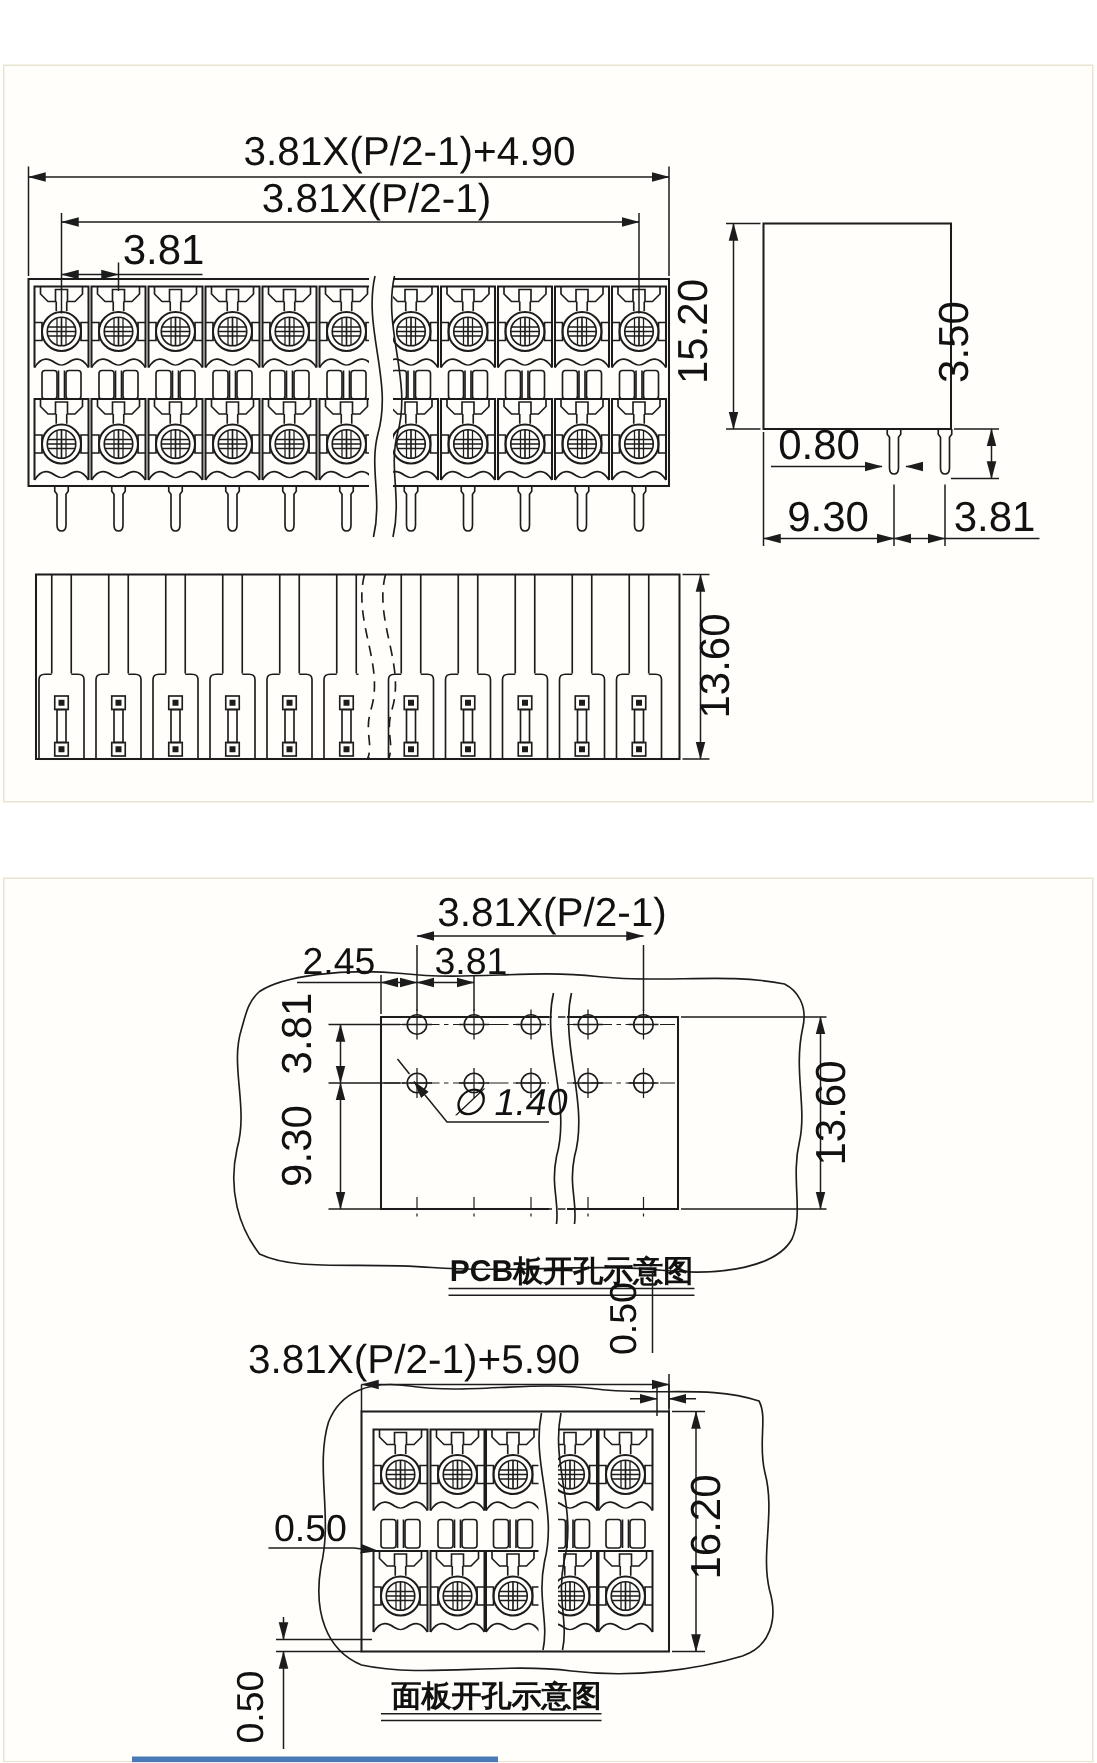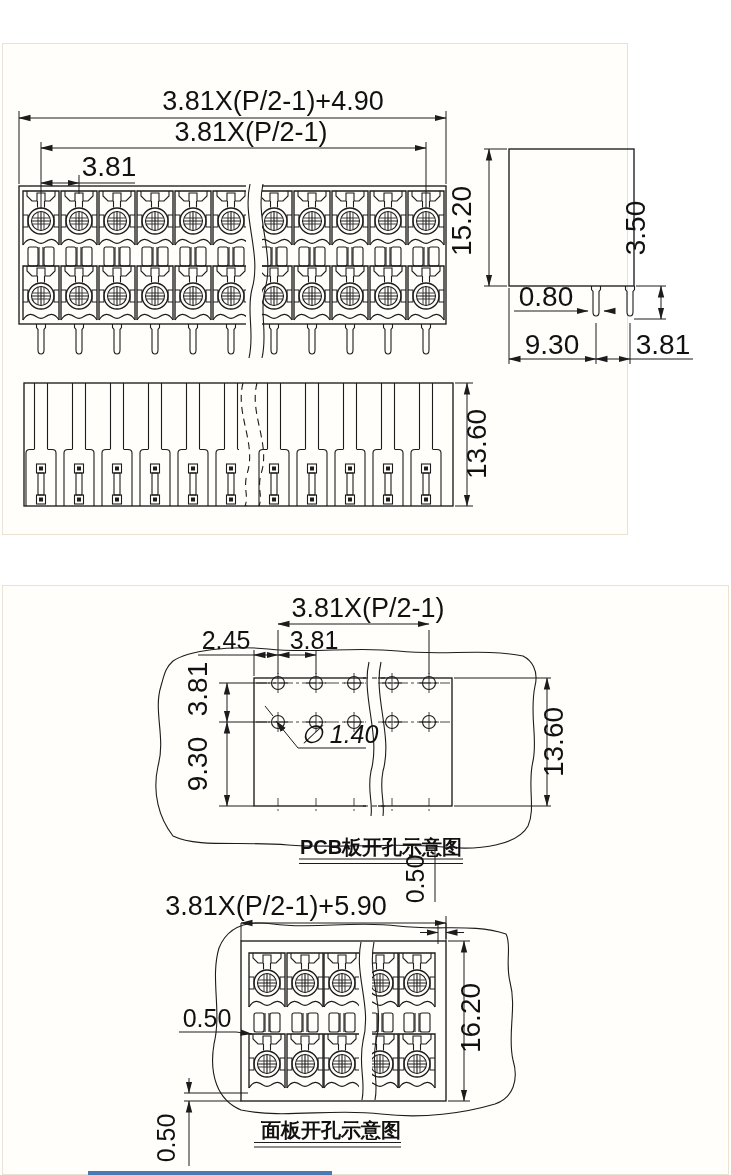--- a/index.html
+++ b/index.html
@@ -1,19 +1,19 @@
 <!DOCTYPE html>
 <html><head>
 <meta charset="utf-8">
 <style>
   html,body{margin:0;padding:0;background:#ffffff;}
   #stage{position:relative;width:731px;height:1175px;background:#ffffff;overflow:hidden;
          font-family:"Liberation Sans",sans-serif;}
   .panel{position:absolute;background:#fffefb;border:1px solid #eae3d2;box-sizing:border-box;}
-  #panel1{left:2px;top:43px;width:626px;height:492px;}
+  #panel1{left:2px;top:43px;width:727px;height:492px;}
   #panel2{left:2px;top:585px;width:727px;height:590px;}
   .panel svg{position:absolute;left:0;top:0;}
   svg{font-family:"Liberation Sans",sans-serif;}
   svg text{fill:#111;}
   .ln{stroke:#1c1c1c;stroke-width:1.35;fill:none;}
   .md{stroke:#1c1c1c;stroke-width:1.1;fill:none;}
   .thin{stroke:#1c1c1c;stroke-width:0.85;fill:none;}
   .dimln{stroke:#1c1c1c;stroke-width:1;fill:none;}
   .cl{stroke:#1c1c1c;stroke-width:0.8;fill:none;}
   .wh{fill:#fffefb;stroke:none;}

